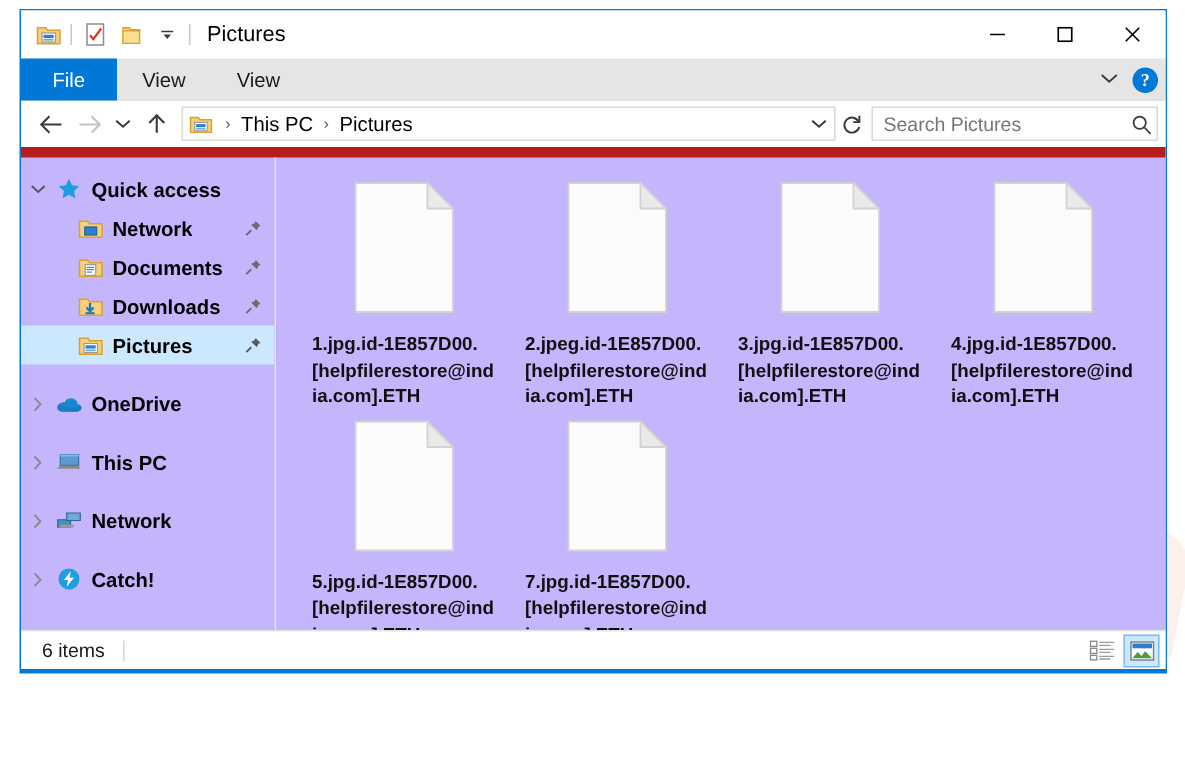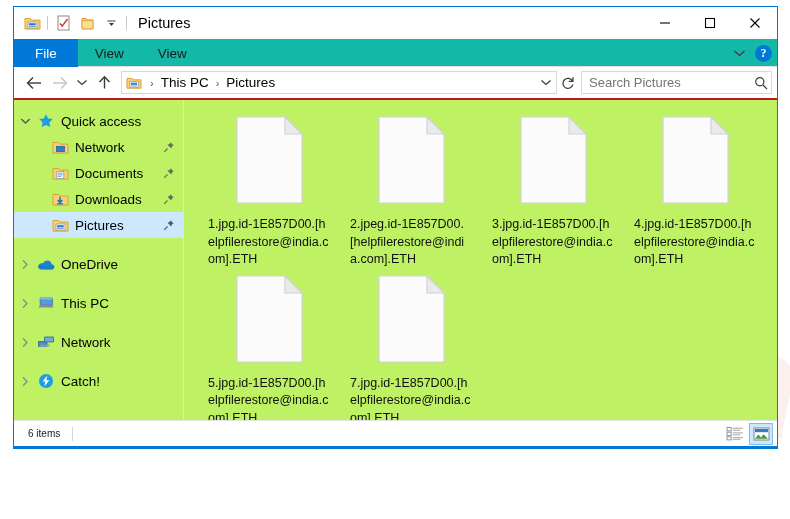--- a/index.html
+++ b/index.html
@@ -116,21 +116,21 @@
     justify-content: center;
     color: #000;
   }
 
   
   .ribbon {
     height: 28px;
     display: flex;
     align-items: stretch;
     flex: 0 0 auto;
-    background: #14b8a6;
+    background: #e5e5e5;
     border-bottom: 1px solid #dfdfdf;
     position: relative;
   }
   .tab {
     padding: 0 17px;
     display: flex;
     align-items: center;
     font-size: 13.5px;
     color: #1a1a1a;
     height: 28px;
@@ -240,22 +240,23 @@
   .search-icon-wrap {
     width: 22px;
     display: flex; align-items: center; justify-content: center;
   }
 
   
   .body-area {
     flex: 1 1 auto;
     display: flex;
     min-height: 0;
-    background: #bef264;
-    border-top: 2px solid #b91c1c;
+    background: #c4b5fd;
+    border-top: 7px solid #b91c1c;
+    font-weight: bold;
   }
   .sidebar {
     width: 170px;
     flex: 0 0 170px;
     background: transparent;
     border-right: 1px solid #e3e3e3;
     padding-top: 8px;
     overflow: hidden;
     position: relative;
   }
@@ -341,21 +342,21 @@
     height: 26px;
     flex: 0 0 auto;
     background: #ffffff;
     border-top: 1px solid #e3e3e3;
     display: flex;
     align-items: center;
     padding: 0 4px 0 14px;
     position: relative;
   }
   .status-text {
-    font-size: 10px;
+    font-size: 13px;
     color: #1a1a1a;
   }
   .status-sep {
     width: 1px; height: 14px;
     background: #d5d5d5;
     margin-left: 12px;
   }
   .view-toggles {
     margin-left: auto;
     display: flex;

